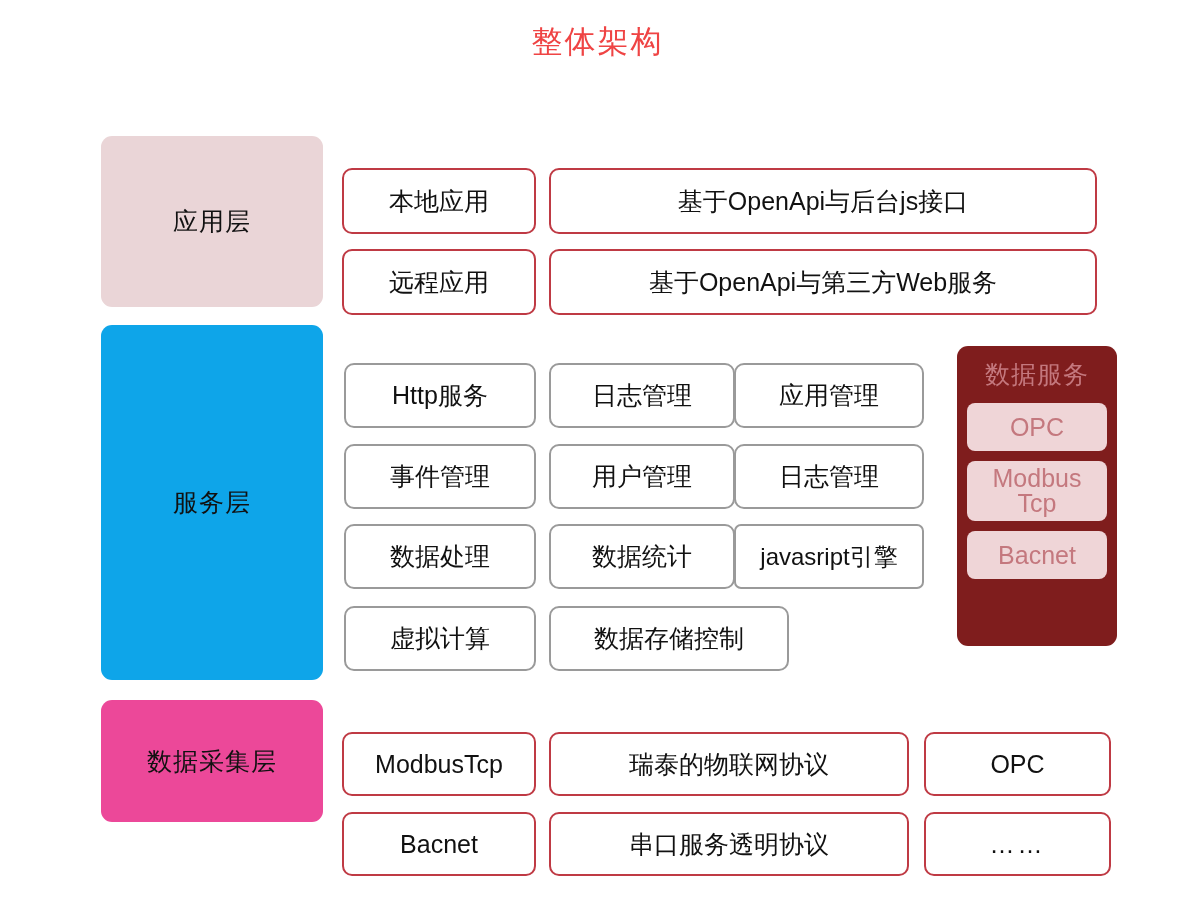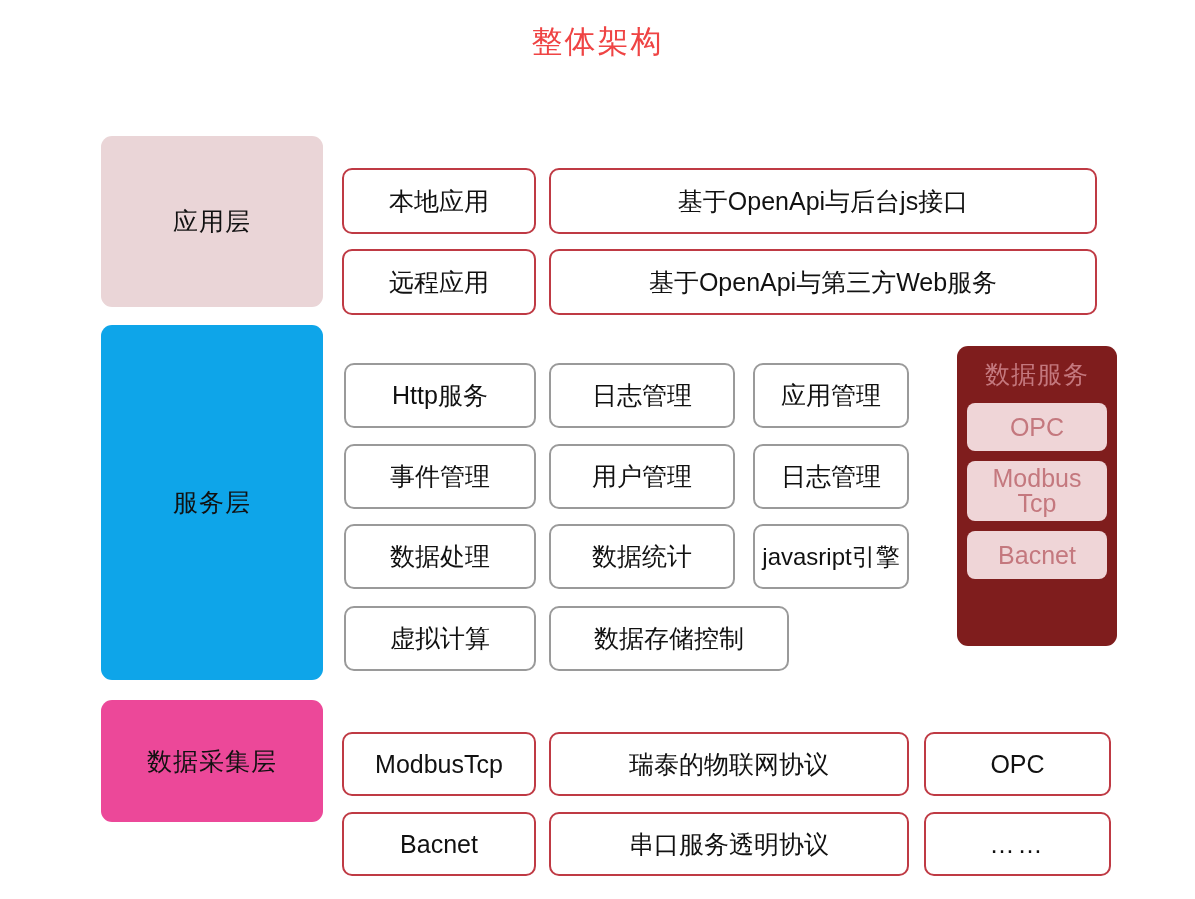--- a/index.html
+++ b/index.html
@@ -83,24 +83,24 @@
   .app-c2 { left: 549px; width: 548px; }
 
   
   .svc-r1 { top: 345px; height: 65px; }
   .svc-r2 { top: 426px; height: 65px; }
   .svc-r3 { top: 506px; height: 65px; }
   .svc-r4 { top: 588px; height: 65px; }
 
   .svc-c1 { left: 344px; width: 192px; }
   .svc-c2 { left: 549px; width: 186px; }
-  .svc-c3 { left: 753px; width: 156px; }
+  .svc-c3 { left: 734px; width: 190px; }
   .svc-c2w { left: 549px; width: 240px; }
 
-  .svc-js { font-size: 24px; }
+  .svc-js { font-size: 24px; border-radius: 7px; }
 
   
   .ds-panel {
     position: absolute;
     left: 957px;
     top: 346px;
     width: 160px;
     height: 300px;
     background: #7f1d1d;
     border-radius: 11px;

